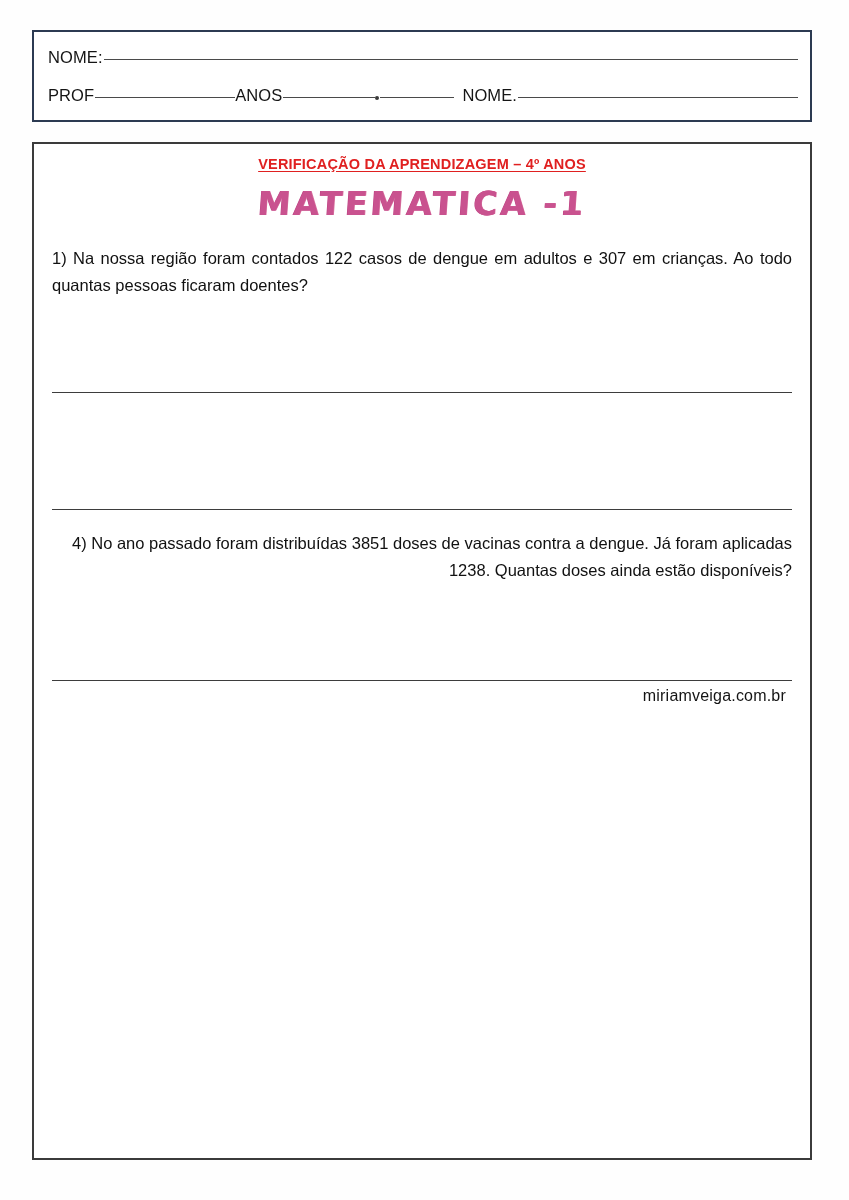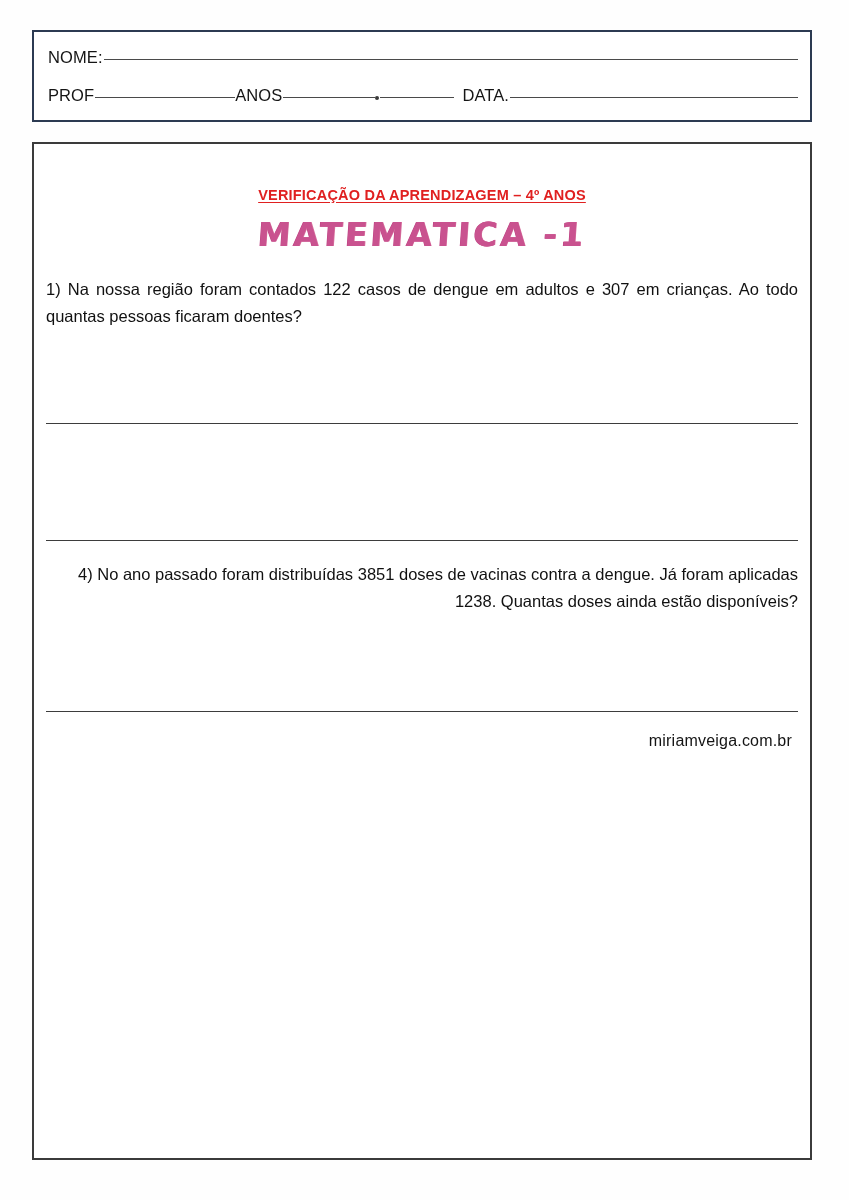--- a/index.html
+++ b/index.html
@@ -79,21 +79,20 @@
     height: 1018px;
     border: 2px solid #3b3b3b;
     box-sizing: border-box;
     background: #ffffff;
     padding: 0;
   }
 
   .title-block {
     text-align: center;
     padding-top: 12px;
-    margin-top: 31px;
   }
   .title-main {
     font-size: 14.5px;
     font-weight: bold;
     color: #e02020;
     text-decoration: underline;
     text-underline-offset: 2px;
     letter-spacing: .2px;
   }
   .title-sub {
@@ -102,21 +101,21 @@
     font-weight: bold;
     color: #c9528f;
     letter-spacing: 3px;
     font-family: "DejaVu Sans", sans-serif;
     transform: skewX(-4deg);
     text-shadow: 0.6px 0 0 #d9739f, -0.5px 0.4px 0 #bb4080;
   }
 
   
   .q-list {
-    padding: 0 8px;
+    padding: 0 14px;
     margin-top: 22px;
   }
   .q-block { position: relative; }
 
   .q-text {
     font-size: 16.5px;
     line-height: 1.62;
     text-align: justify;
     text-justify: inter-word;
     color: #111111;
@@ -129,21 +128,21 @@
 
   .sep {
     height: 0;
     border-top: 1.7px solid #3d3d3d;
     margin: 0 4px 0 4px;
   }
   .after-sep { height: 20px; }
 
   
   .footer {
-    margin: 20px 10px 0 4px;
+    margin: 6px 10px 0 4px;
     text-align: right;
     font-size: 16px;
     color: #141414;
     letter-spacing: .2px;
   }
 </style>
 </head>
 <body>
 
 <div class="page">
@@ -156,21 +155,21 @@
     </div>
 
     <div class="id-row id-row-data">
       <span class="fld-label">PROF</span>
       <span class="rule rule-fixed rule-w1"></span>
       <span class="fld-label">ANOS</span>
       <span class="rule rule-fixed rule-w2"></span>
       <span class="dot-mark"></span>
       <span class="rule rule-fixed rule-w3"></span>
       <span class="gap-sm"></span>
-      <span class="fld-label">DATA.</span>
+      <span class="fld-label">NOME.</span>
       <span class="rule"></span>
     </div>
 
   </div>
 
   <div class="sheet">
 
     <div class="title-block">
       <div class="title-main">VERIFICAÇÃO DA APRENDIZAGEM – 4º ANOS</div>
       <div class="title-sub">MATEMATICA -1</div>

